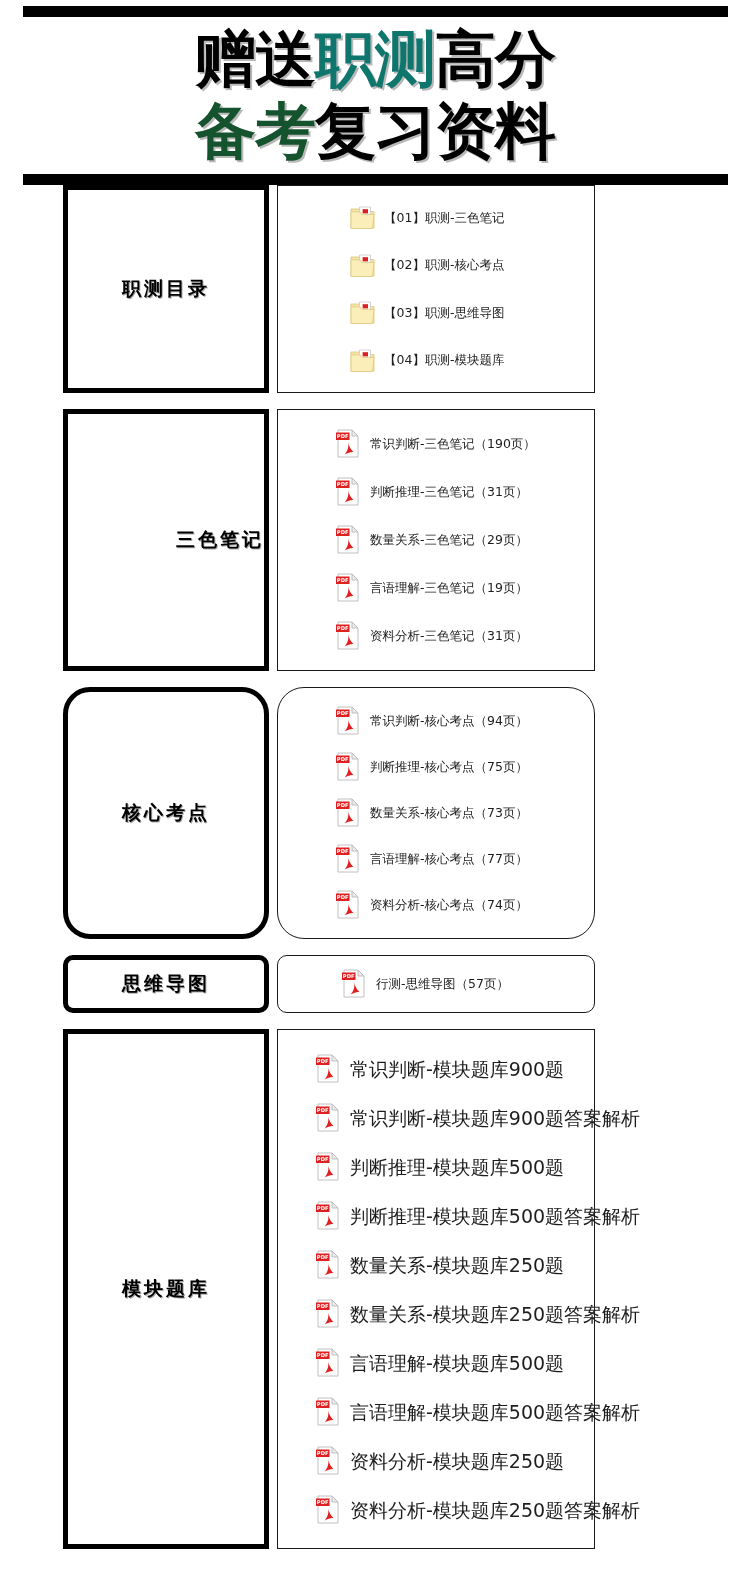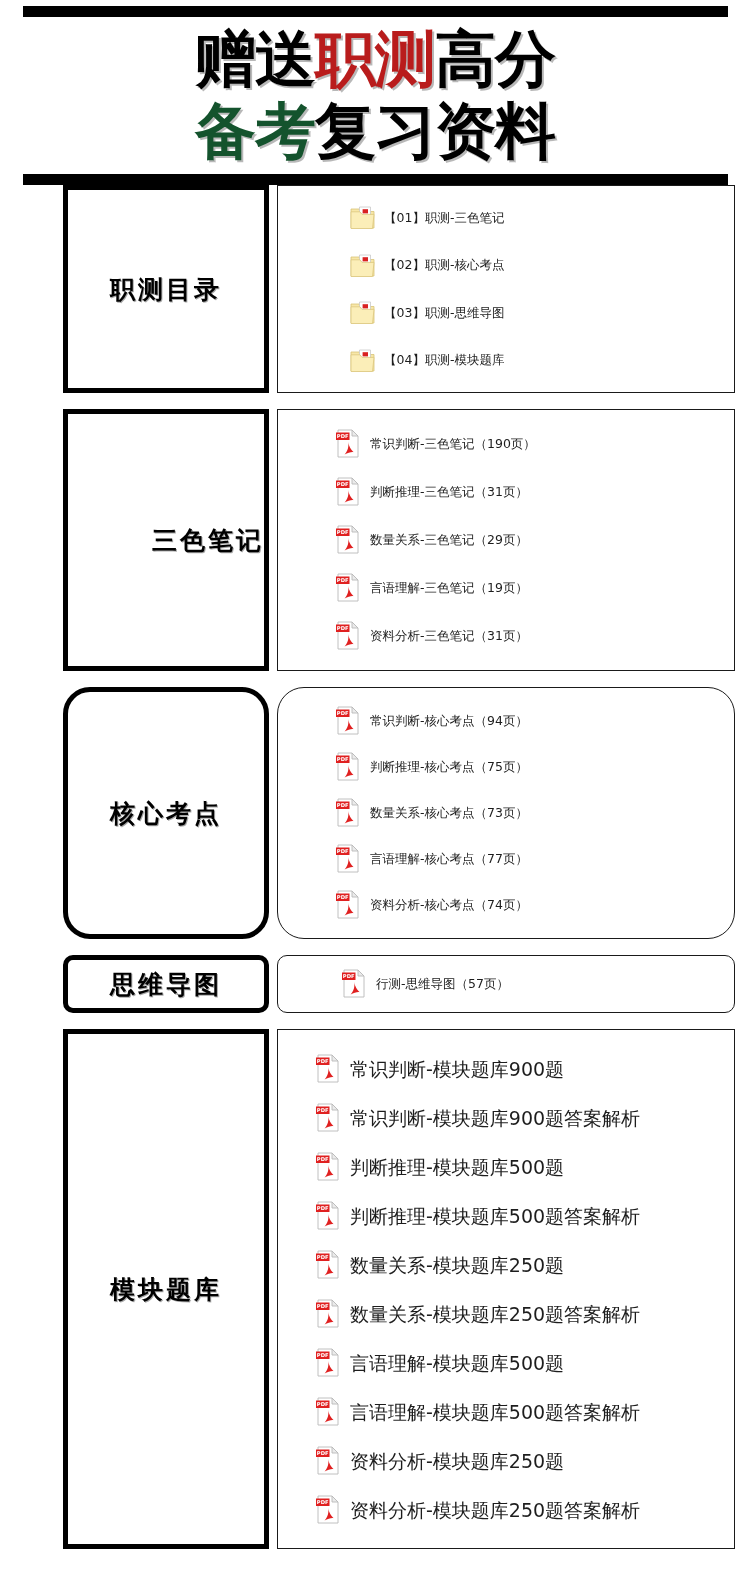--- a/index.html
+++ b/index.html
@@ -37,21 +37,21 @@
     font-family: "DejaVu Sans", "Liberation Sans", sans-serif;
     font-weight: 700;
     font-size: 61px;
     line-height: 72px;
     letter-spacing: -1px;
     white-space: nowrap;
     color: #000000;
     text-shadow: 2px 2px 0 rgba(0,0,0,0.28);
   }
   .title-line .seg { display: inline; }
-  .seg-blue { color: #b91c1c; }
+  .seg-blue { color: #0f766e; }
   .seg-red  { color: #14532d; font-family: Liberation Serif, serif; }
 
   
   .sections {
     position: relative;
     width: 750px;
     padding: 0;
   }
   .section {
     display: flex;
@@ -65,30 +65,30 @@
     border: 5px solid #000000;
     background: #ffffff;
     display: flex;
     align-items: center;
     justify-content: center;
     flex: 0 0 auto;
   }
   .label-text {
     font-family: "DejaVu Serif", "Liberation Serif", serif;
     font-weight: 700;
-    font-size: 25px;
+    font-size: 19px;
     letter-spacing: 3px;
     color: #000000;
     white-space: nowrap;
     text-shadow: 1px 1px 0 rgba(0,0,0,0.35);
   }
   .items-box {
     margin-left: 8px;
     box-sizing: border-box;
-    width: 458px;
+    width: 318px;
     border: 1px solid #1a1a1a;
     background: #ffffff;
     display: flex;
     flex-direction: column;
     justify-content: center;
     flex: 0 0 auto;
   }
 
   .item {
     display: flex;

